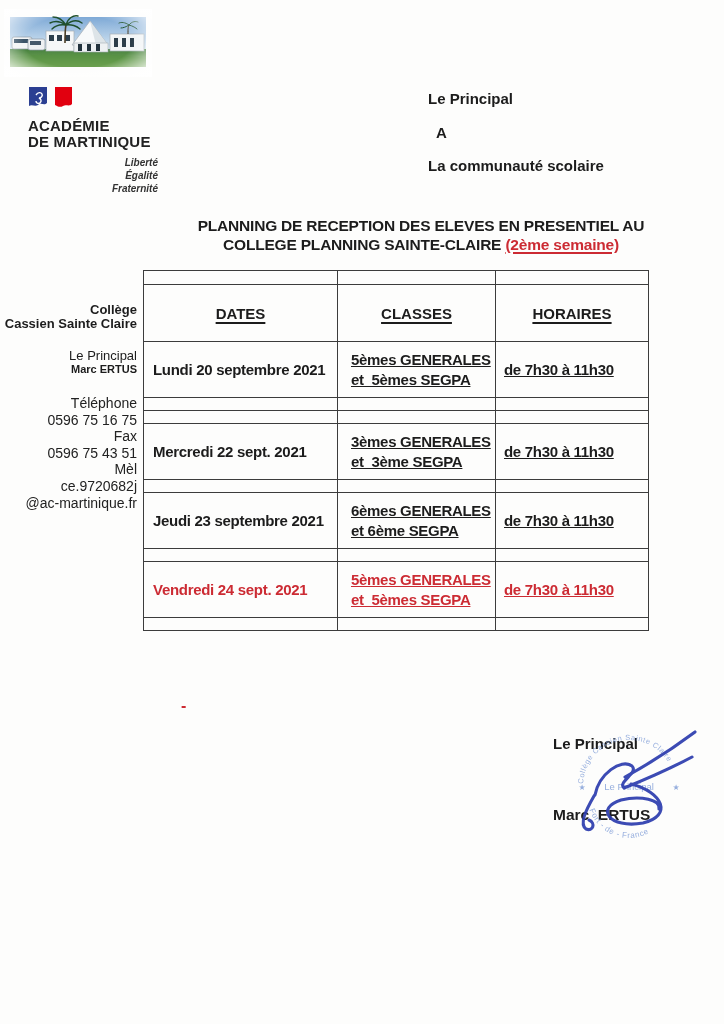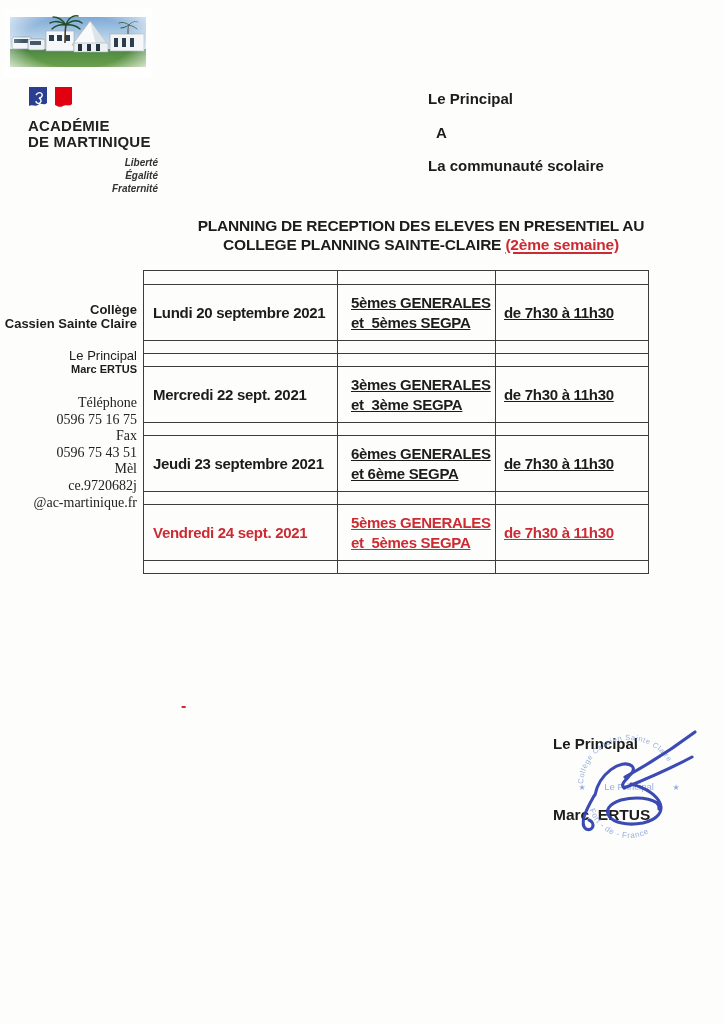--- a/index.html
+++ b/index.html
@@ -34,21 +34,21 @@
   .doc-title{
     position:absolute;left:138px;top:216px;width:566px;
     text-align:center;font-size:15.5px;font-weight:bold;line-height:19px;letter-spacing:-.2px;
   }
   .doc-title .red{text-decoration:underline;text-decoration-thickness:1.5px;text-underline-offset:2px;}
   
   .sidebar{position:absolute;left:0;top:303px;width:137px;text-align:right;}
   .sb-school{font-size:13px;font-weight:bold;line-height:13.5px;white-space:pre-line;}
   .sb-principal-label{margin-top:19px;font-size:13px;line-height:13px;}
   .sb-principal-name{margin-top:1px;font-size:11px;font-weight:bold;line-height:12px;}
-  .sb-contact{margin-top:20px;font-family:Liberation Serif, serif;
+  .sb-contact{margin-top:20px;font-family:Liberation Sans, sans-serif;
     font-size:14px;line-height:16.6px;color:#222;}
   
   .planning{position:absolute;left:143px;top:270px;}
   table.grid{border-collapse:collapse;table-layout:fixed;width:505px;}
   table.grid td{border:1px solid #3c3c3c;padding:0;vertical-align:middle;}
   tr.thin td{height:13px;}
   tr.head td{height:56px;text-align:center;font-weight:bold;font-size:15px;
     text-decoration:underline;text-decoration-thickness:1.8px;text-underline-offset:3px;}
   tr.data td{height:55px;font-weight:bold;font-size:15px;letter-spacing:-.3px;
     line-height:20px;white-space:pre-wrap;}
@@ -163,20 +163,25 @@
           <col style="width:194px">
           <col style="width:158px">
           <col style="width:153px">
         </colgroup>
       <tbody>
           <tr class="thin">
             <td></td>
             <td></td>
             <td></td>
           </tr>
+      <tr class="head">
+        <td>DATES</td>
+        <td>CLASSES</td>
+        <td>HORAIRES</td>
+      </tr>
       <tr class="data">
         <td class="c-date">Lundi 20 septembre 2021</td>
         <td class="c-classes">5èmes GENERALES
 et  5èmes SEGPA</td>
         <td class="c-hours">de 7h30 à 11h30</td>
       </tr>
       <tr class="spacer">
             <td></td>
             <td></td>
             <td></td>

